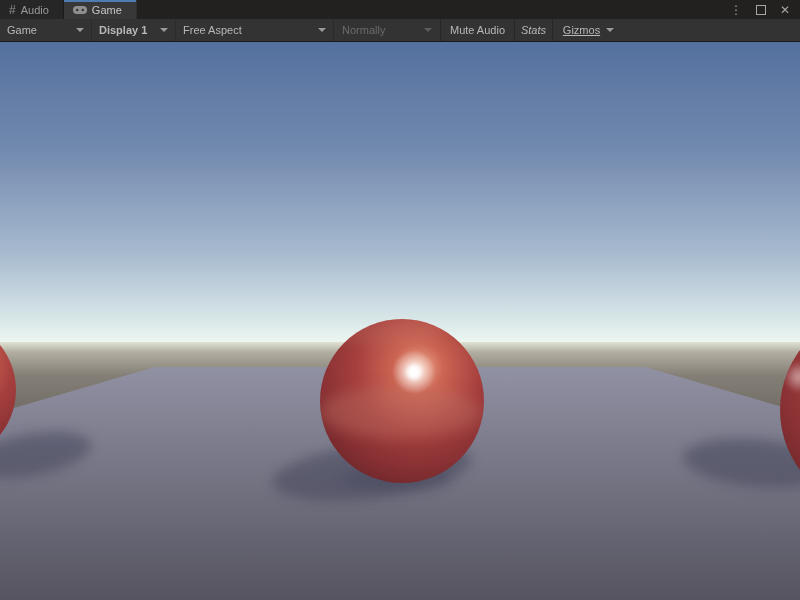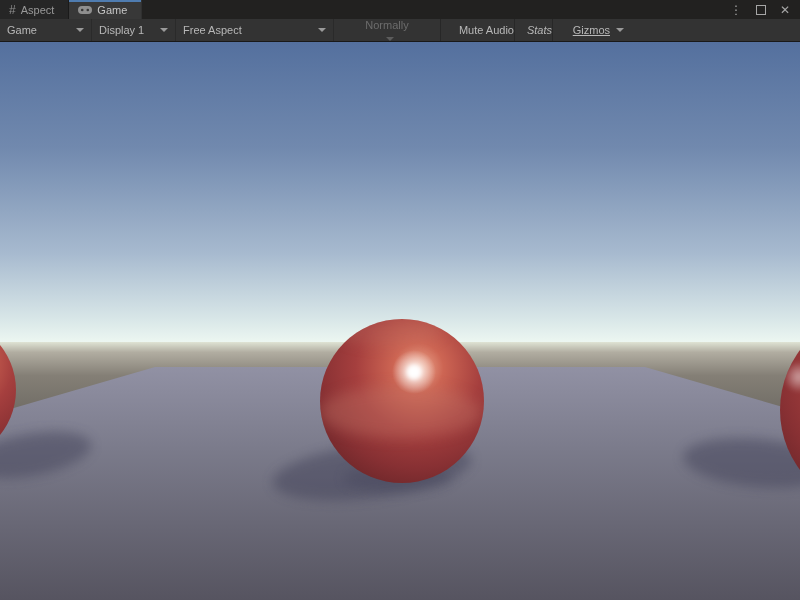--- a/index.html
+++ b/index.html
@@ -18,45 +18,45 @@
   .maxbox{width:8px;height:8px;border:1px solid #a6a6a6;display:inline-block;}
 
   
   .toolbar{position:absolute;top:19px;left:0;right:0;height:22px;background:#333333;
            border-bottom:1px solid #191919;display:flex;align-items:stretch;font-size:11px;color:#b8b8b8;}
   .dd{display:flex;align-items:center;justify-content:space-between;padding:0 7px;border-right:1px solid #2a2a2a;box-sizing:border-box;}
   .arr{width:0;height:0;border-left:4px solid transparent;border-right:4px solid transparent;border-top:4px solid #9a9a9a;margin-left:6px;}
   .dd.disabled{color:#6c6c6c;border-right:none;}
   .dd.disabled .arr{border-top-color:#5c5c5c;}
   .w-game{width:92px;}
-  .w-display{width:84px;}
+  .w-display{width:84px;font-weight:bold;}
   .w-aspect{width:158px;}
   .scalegrp{width:176px;display:flex;align-items:center;padding:0 9px;box-sizing:border-box;}
   .scale-track{position:relative;width:76px;height:1px;background:#6a6a6a;margin:0 10px 0 9px;}
   .scale-knob{position:absolute;left:0px;top:-5px;width:10px;height:10px;border-radius:50%;background:#999;}
   .scale-val{color:#b0b0b0;}
-  .w-normally{width:106px;justify-content:space-between;padding:0 8px;flex-direction:column;}
-  .tbtn{display:flex;align-items:center;justify-content:flex-end;border-left:1px solid #272727;box-sizing:border-box;cursor:default;}
+  .w-normally{width:106px;justify-content:space-between;padding:0 8px;}
+  .tbtn{display:flex;align-items:center;justify-content:center;border-left:1px solid #272727;box-sizing:border-box;cursor:default;}
   .w-mute{width:74px;}
   .w-stats{width:38px;font-style:italic;}
   .w-gizmos{width:72px;text-decoration:underline;}
 
   
   .viewport{position:absolute;top:42px;left:0;width:800px;height:558px;background:#000;}
   .viewport svg{display:block;}
 </style>
 </head>
 <body>
 
 <div class="window">
 
   <div class="tabbar">
     <div class="tab">
       <span class="tab-glyph">#</span>
-      <span>Aspect</span>
+      <span>Audio</span>
     </div>
     <div class="tab active">
       <svg width="14" height="8" viewBox="0 0 14 8">
         <rect x="0" y="0" width="14" height="8" rx="4" fill="#8f8f8f"></rect>
         <circle cx="4.2" cy="4" r="1.3" fill="#383838"></circle>
         <circle cx="9.8" cy="4" r="1.3" fill="#383838"></circle>
       </svg>
       <span>Game</span>
     </div>
     <div class="winctrl">

